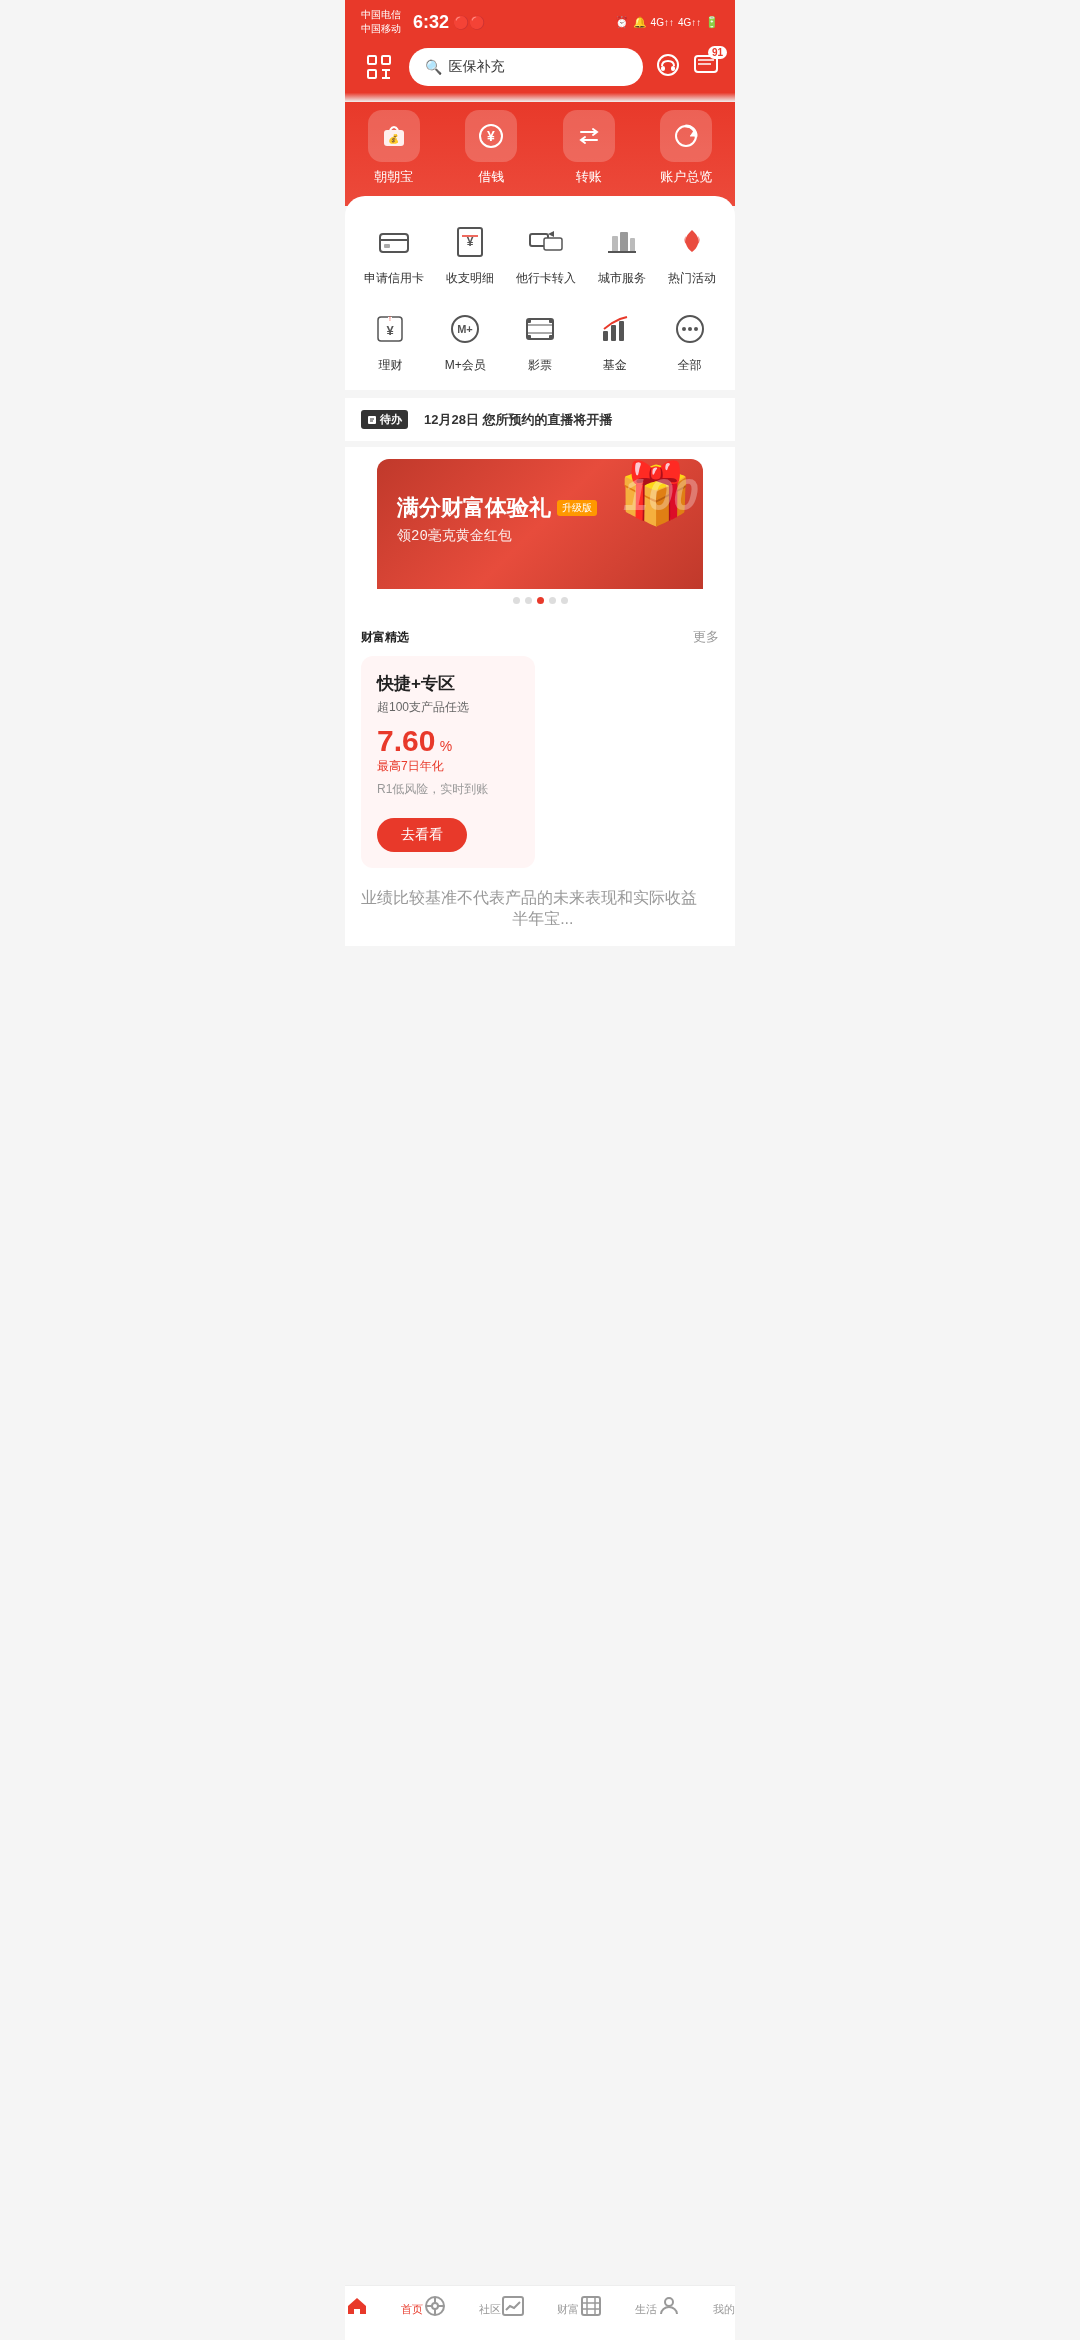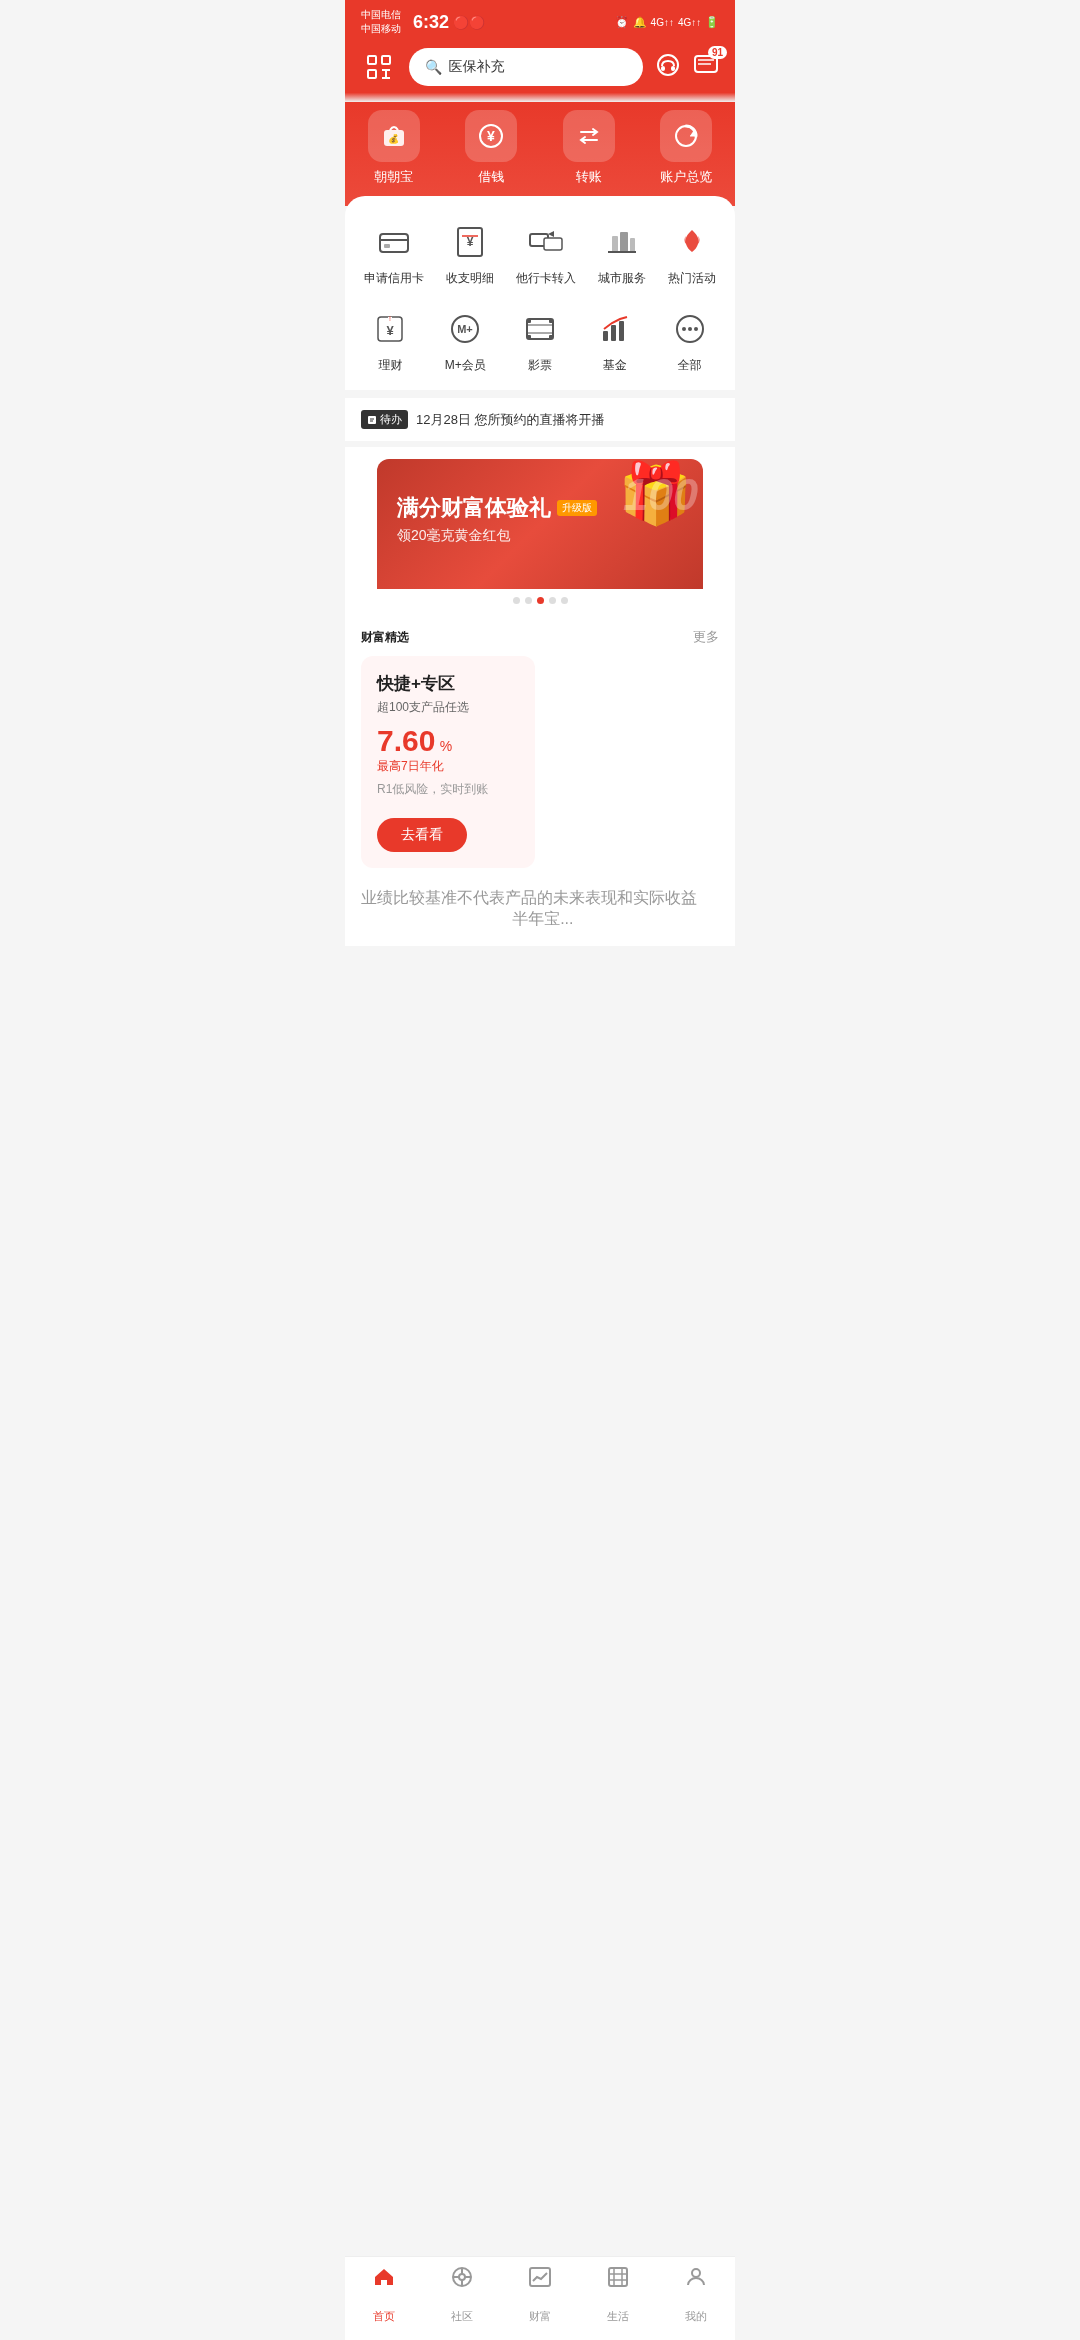--- a/index.html
+++ b/index.html
@@ -111,24 +111,25 @@
       padding: 4px 8px 16px;
       border-bottom: 8px solid #f5f5f5;
     }
 
     
     .todo-banner {
       background: white;
       padding: 12px 16px;
       display: flex;
       align-items: center;
-      gap: 8px;
+      gap: 16px;
       font-size: 13px;
       color: #333;
       border-bottom: 6px solid #f5f5f5;
+      font-weight: bold;
     }
     .todo-tag {
       background: #333;
       color: white;
       padding: 2px 6px;
       border-radius: 3px;
       font-size: 11px;
       display: flex; align-items: center; gap: 3px;
     }
 
@@ -224,23 +225,24 @@
       bottom: 0;
       left: 50%; transform: translateX(-50%);
       width: 390px;
       background: white;
       border-top: 1px solid #eee;
       display: flex;
       padding: 8px 0 16px;
     }
     .nav-item {
       flex: 1;
-      display: flex; flex-direction: column; align-items: center; gap: 14px;
+      display: flex; flex-direction: row; align-items: center; gap: 1px;
       font-size: 11px; color: #999;
       cursor: pointer;
+      justify-content: space-between;
     }
     .nav-item.active { color: #e8392a; }
     .nav-icon { font-size: 22px; }
 
     .page-content {
       padding-bottom: 80px;
     }
   </style>
 </head>
 <body>
@@ -465,21 +467,21 @@
           <line x1="3" y1="6" x2="6" y2="6" stroke="#333" stroke-width="1"></line>
         </svg>
         <span>待办</span>
       </div>
       <span>12月28日 您所预约的直播将开播</span>
     </div>
 
     <div style="padding: 12px 16px 4px; background: white;">
       <div class="carousel">
         <div class="carousel-slide">
-          <div style="position:relative;z-index:2;">
+          <div style="position:relative;z-index:2;font-family:Liberation Mono, monospace;">
             <div style="display:flex;align-items:center;margin-bottom:4px;">
               <span class="carousel-title">满分财富体验礼</span>
               <span class="carousel-tag">升级版</span>
             </div>
             <div class="carousel-desc">领20毫克黄金红包</div>
           </div>
 
           <div style="position:absolute;right:10px;top:5px;text-align:center;">
             <div style="font-size:60px;line-height:1;">🎁</div>
             <div style="color:rgba(255,255,255,0.3);font-size:45px;font-weight:900;font-style:italic;position:absolute;top:5px;right:-5px;">100</div>

